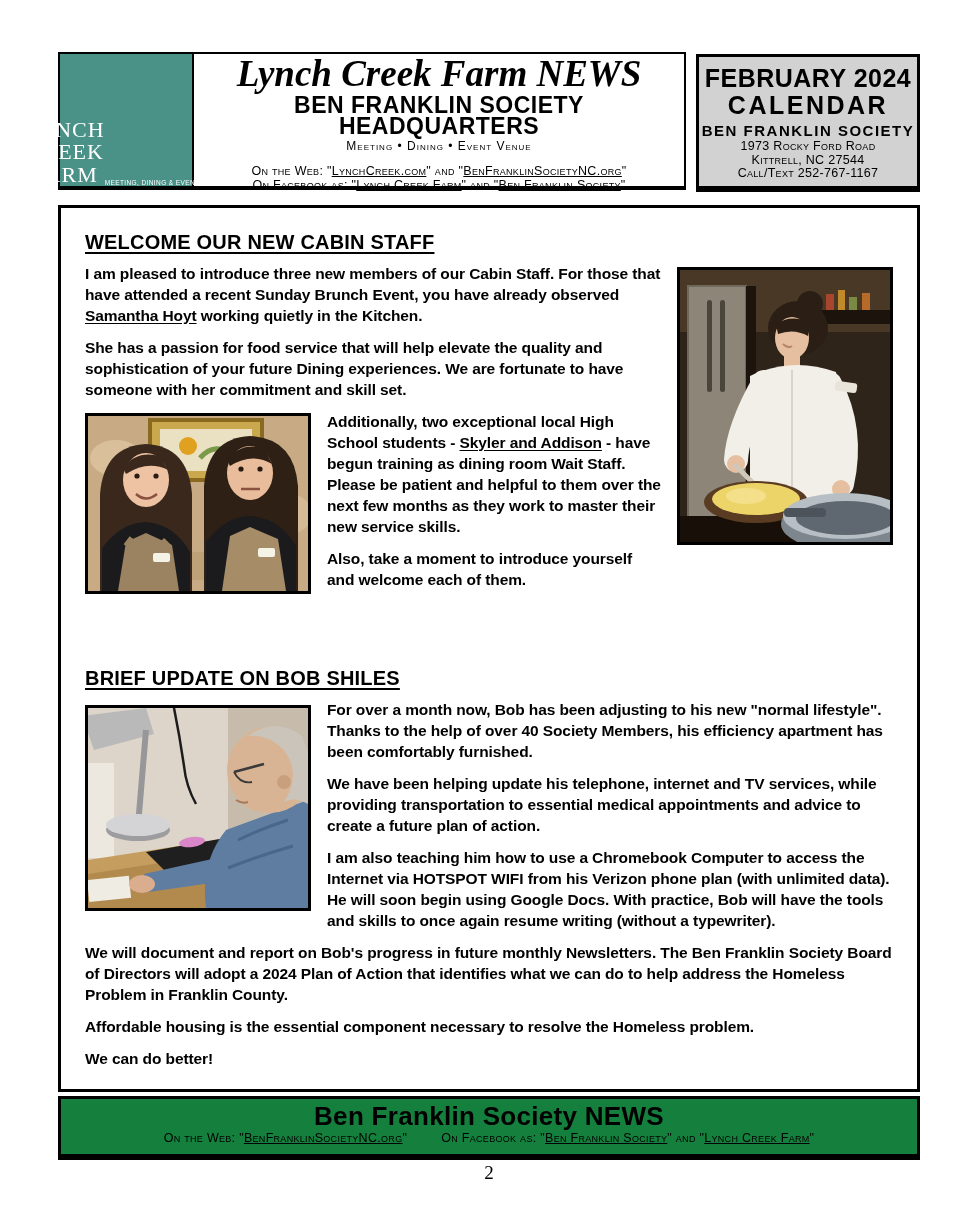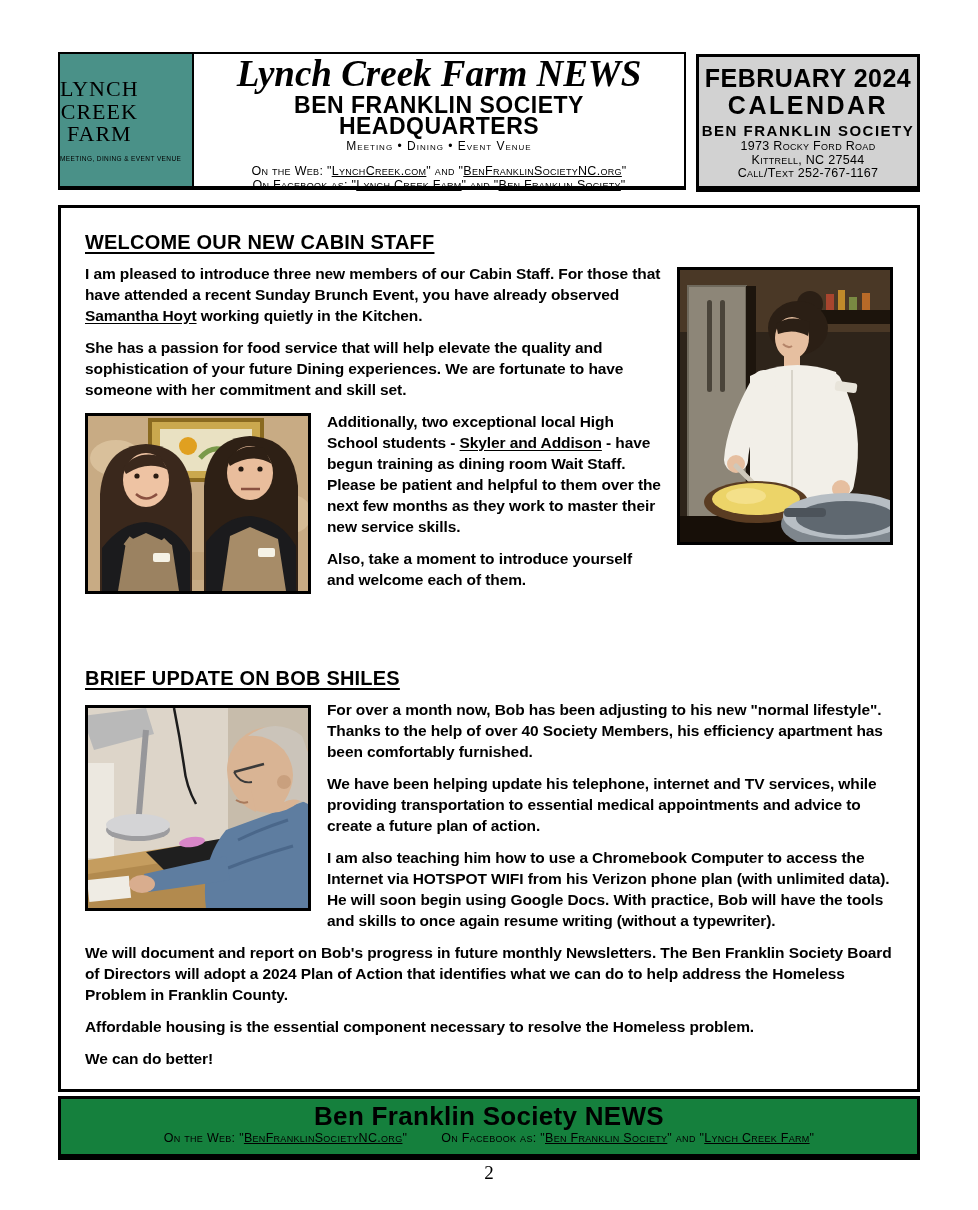--- a/index.html
+++ b/index.html
@@ -9,21 +9,21 @@
     font-family: "Liberation Sans", sans-serif; color: #000;
   }
 
   
   .header-left {
     position: absolute; left: 58px; top: 52px; width: 628px; height: 138px;
     border: 2px solid #000; border-bottom-width: 4px; display: flex; background: #fff;
   }
   .logo-box {
     width: 134px; background: #4a9188; border-right: 2px solid #000;
-    color: #000000; display: flex; flex-direction: column; align-items: flex-start; justify-content: center;
+    color: #ffffff; display: flex; flex-direction: row; align-items: flex-end; justify-content: center;
   }
   .logo-name {
     font-family: "Liberation Serif", serif; font-size: 22px; line-height: 1.02;
     text-align: center; letter-spacing: 1px;
   }
   .logo-tagline { font-size: 6.5px; letter-spacing: .4px; margin-top: 9px; white-space: nowrap; }
   .header-center { flex: 1; text-align: center; }
   .nl-title {
     font-family: "Liberation Serif", serif; font-style: italic; font-weight: bold;
     font-size: 37px; line-height: 40px;

